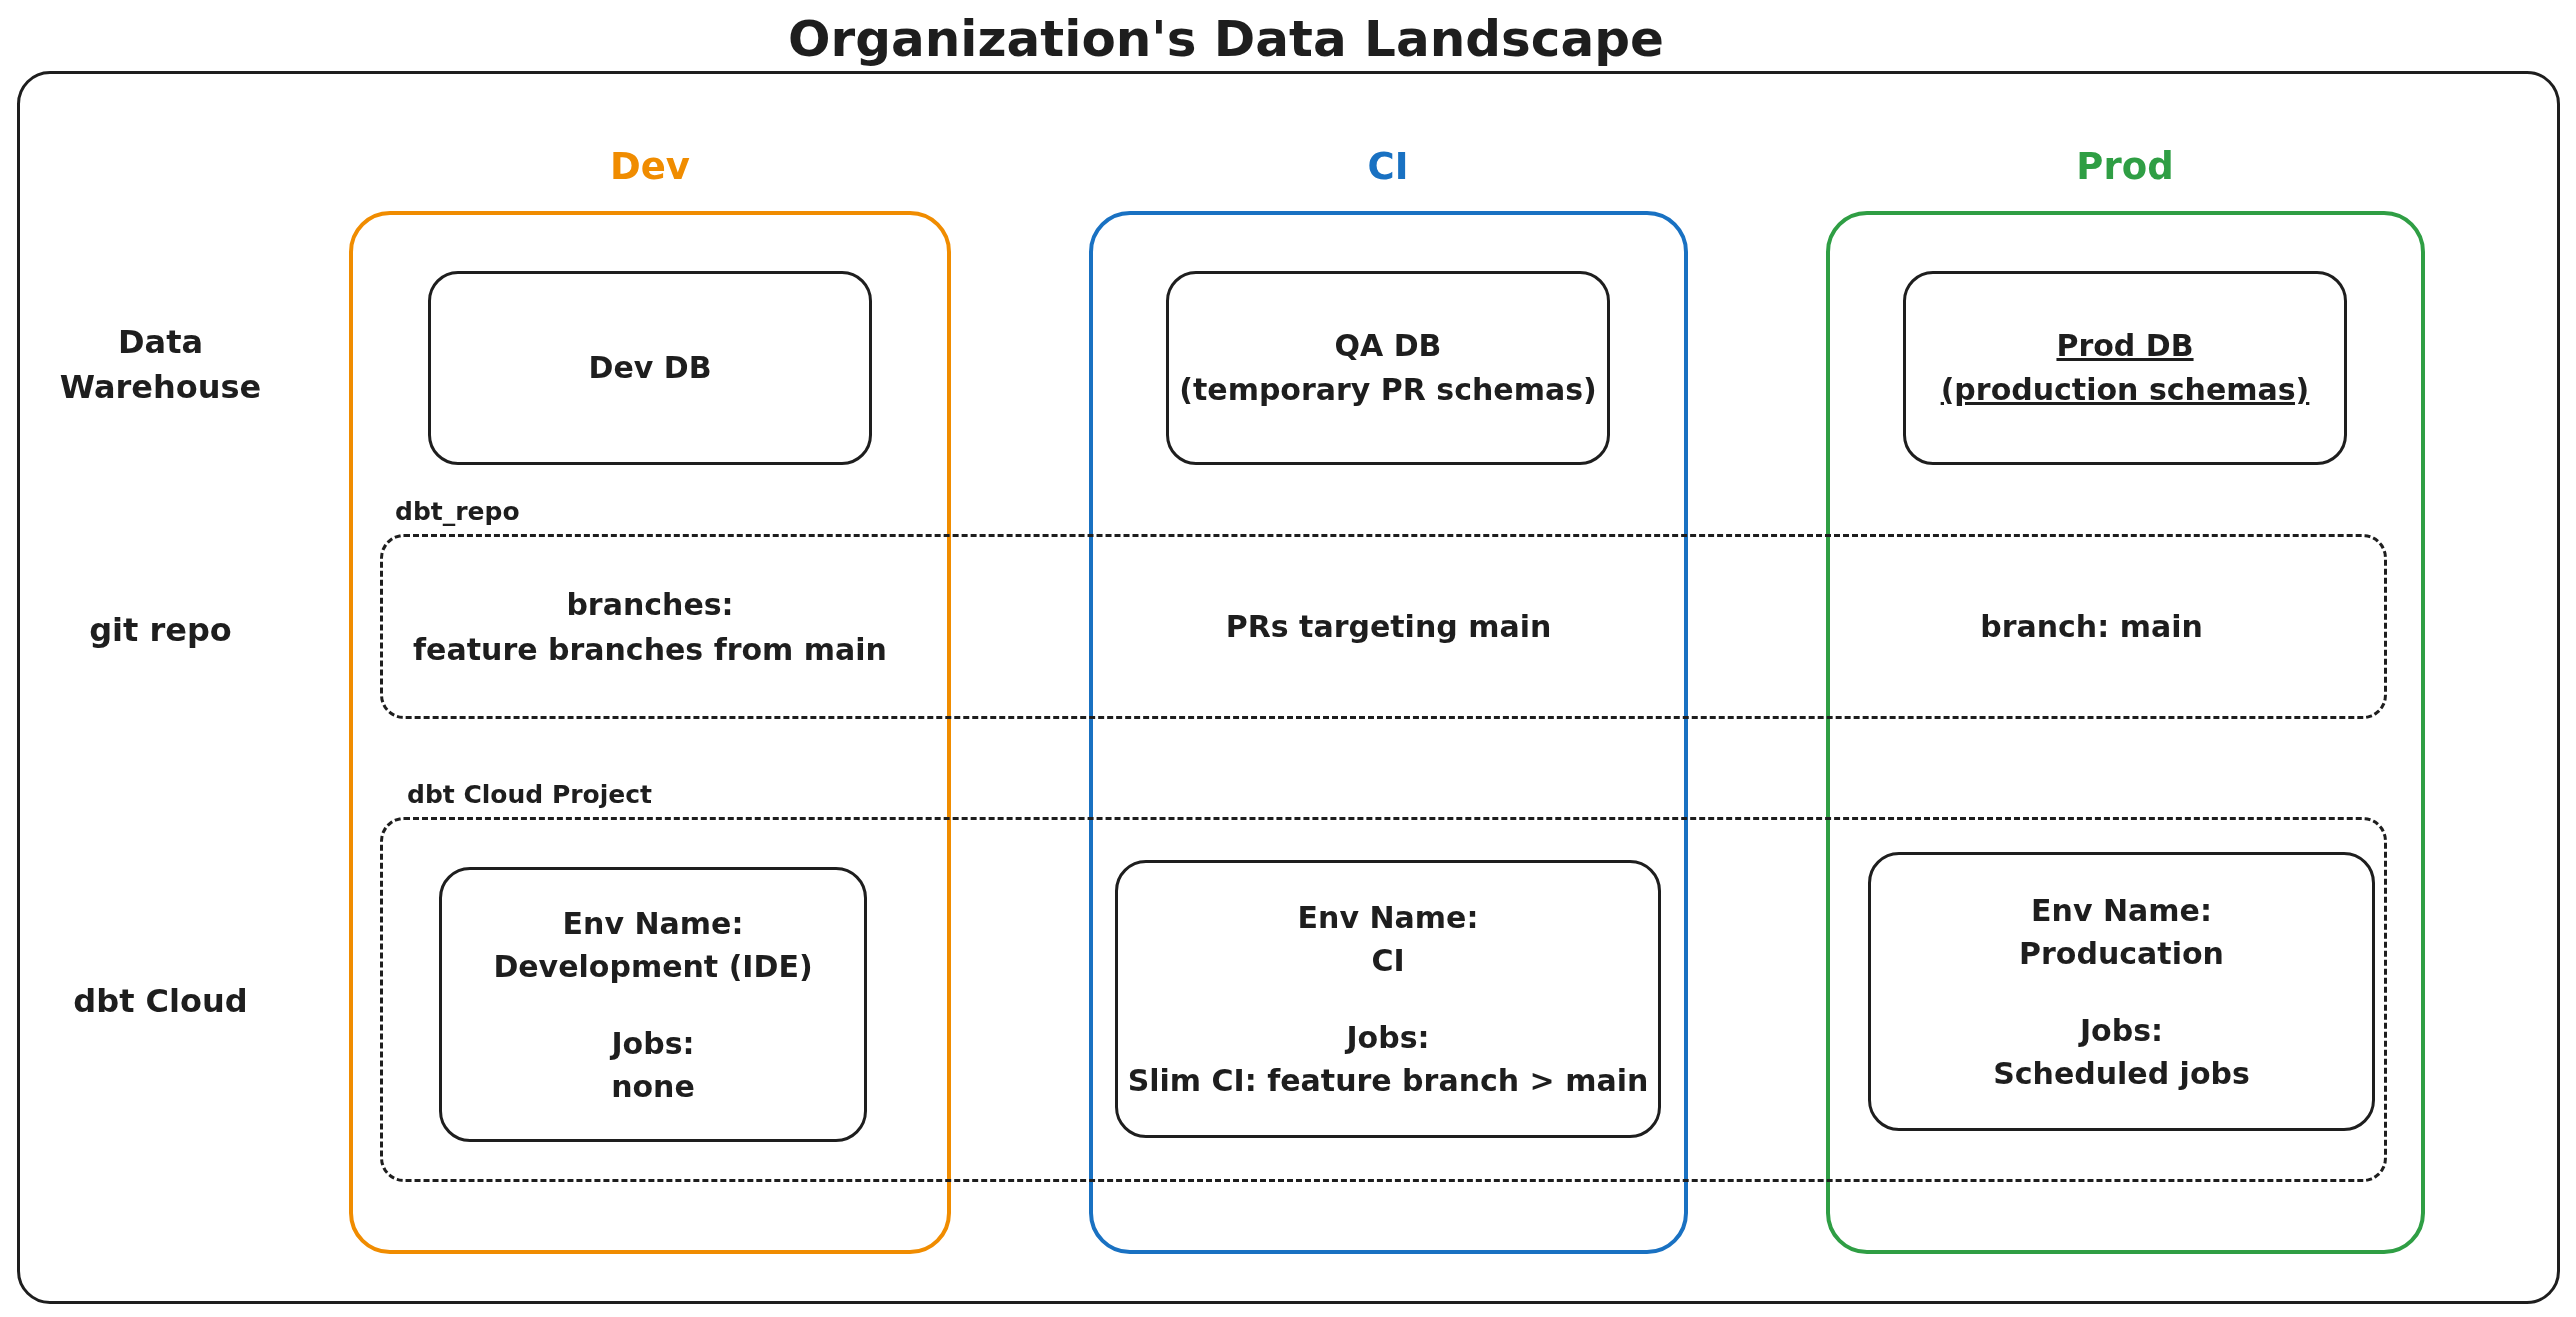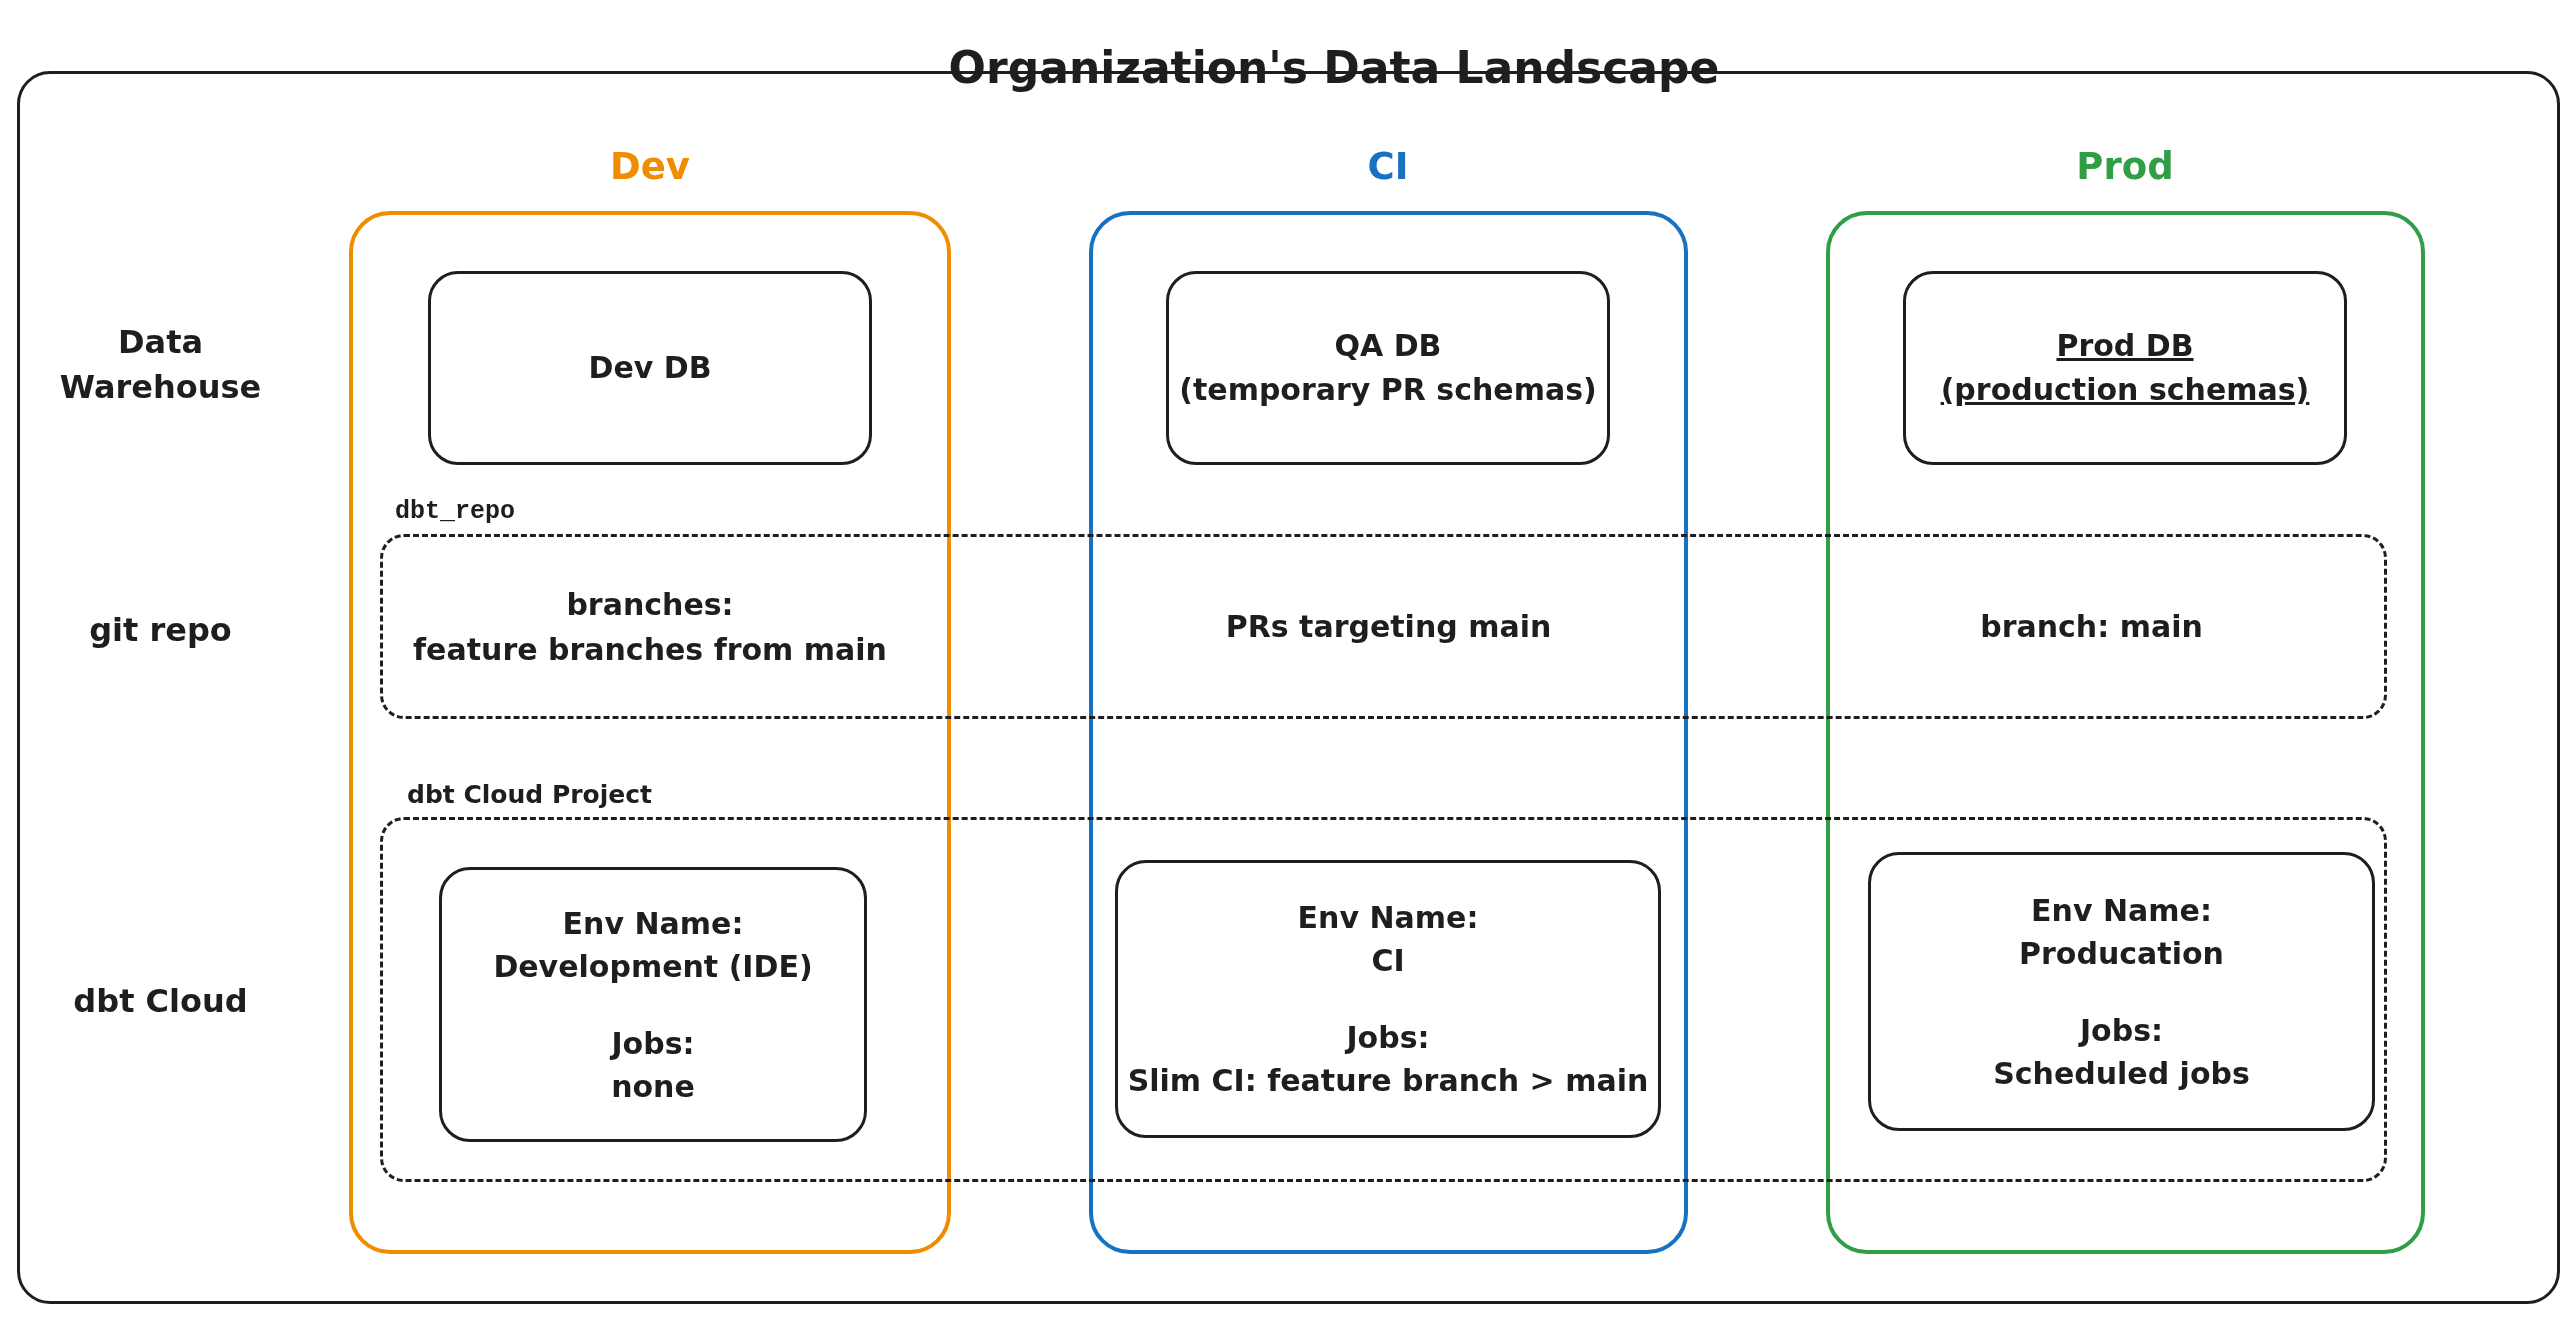--- a/index.html
+++ b/index.html
@@ -6,22 +6,22 @@
   .canvas{
     position:relative;
     width:2576px;height:1317px;
     background:#ffffff;
     font-family:"DejaVu Sans", sans-serif;
     color:var(--ink,#1e1e1e);
     overflow:hidden;
   }
   .abs{position:absolute;box-sizing:border-box;}
   .title{
-    top:9.5px;left:1334px;transform:translateX(-50%);
-    font-size:44px;font-weight:700;white-space:nowrap;margin-top:32px;
+    top:9.5px;left:1226px;transform:translateX(-50%);
+    font-size:50px;font-weight:700;white-space:nowrap;
   }
   .outer{
     left:16.6px;top:71px;width:2543px;height:1233px;
     border:3.6px solid var(--ink,#1e1e1e);border-radius:33px;
   }
   .col-box{
     top:211px;height:1043px;
     border-width:4.1px;border-style:solid;border-radius:41px;
     background:transparent;
   }
@@ -50,21 +50,21 @@
   .db-box.prod{left:1903px;text-decoration:underline;}
   .dashed-box{
     left:380px;width:2007px;
     border:3px dashed var(--ink,#1e1e1e);border-radius:24px;
   }
   .dashed-box.git {top:534px;height:185px;}
   .dashed-box.proj{top:817px;height:365px;}
   .dashed-label{
     left:395px;font-size:25px;font-weight:700;white-space:nowrap;
   }
-  .dashed-label.git {top:497px;font-family:Liberation Mono, monospace;}
+  .dashed-label.git {top:497px;}
   .dashed-label.proj{top:780px;margin-left:12px;}
   .git-text{
     top:534px;height:185px;
     display:flex;flex-direction:column;align-items:center;justify-content:center;
     font-size:30px;line-height:45px;text-align:center;font-weight:700;
   }
   .git-text.dev {left:349px;width:602px;}
   .git-text.ci  {left:1089px;width:599px;}
   .git-text.prod{left:1826px;width:511px;padding-left:20px;}
   .env-box{

